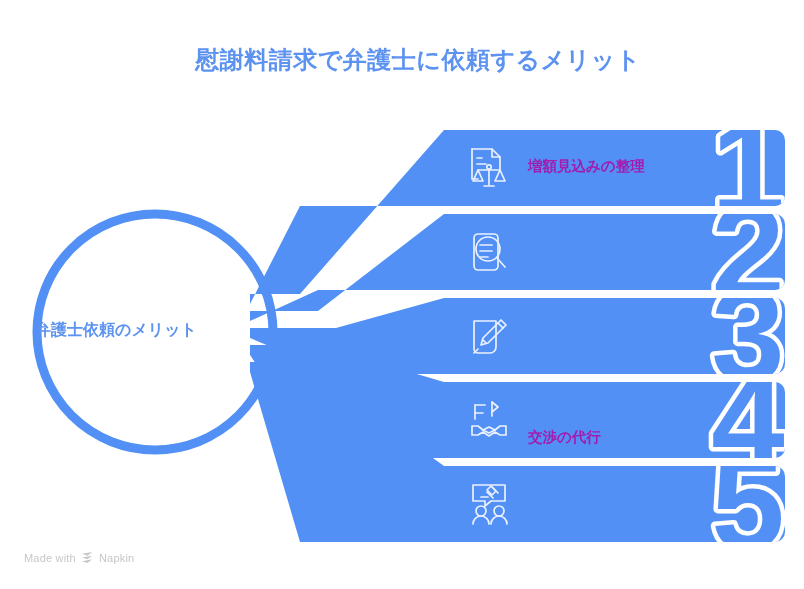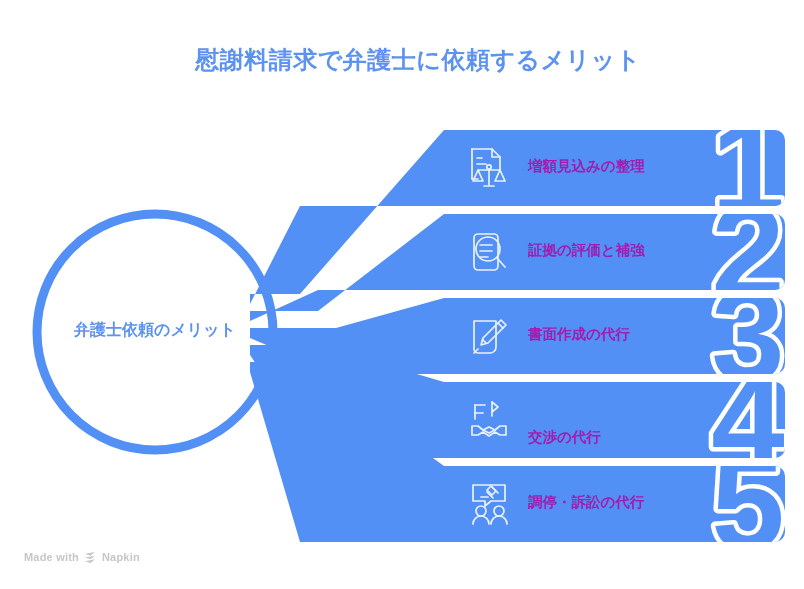--- a/index.html
+++ b/index.html
@@ -16,43 +16,42 @@
     position:absolute;left:16px;top:44px;width:804px;
     text-align:center;
     font-size:24px;font-weight:bold;
     color:#5C92F0;letter-spacing:.5px;
     white-space:nowrap;
   }
 
   .hub-label{
     position:absolute;
     left:35px;top:320px;width:240px;
-    text-align:center;
     font-size:16px;font-weight:bold;
     color:#5C92F0;
     white-space:nowrap;
   }
 
   .row-label{
     position:absolute;
     font-size:14.5px;font-weight:bold;
     color:#a21caf;
     white-space:nowrap;
     left:528px;
   }
 
   .icon-box{
     position:absolute;left:462px;width:54px;height:54px;
   }
   .icon-box svg{display:block;width:54px;height:54px;}
 
   .watermark{
     position:absolute;left:24px;top:551px;
-    display:flex;gap:5px;
-    font-size:11px;color:#C7C7C7;font-weight:bold;
+    display:flex;align-items:center;gap:5px;
+    font-size:11px;color:#C7C7C7;font-weight:normal;
     letter-spacing:.2px;
   }
   .wm-mark{display:block;width:13px;height:13px;}
 </style>
 </head>
 <body>
 
 <div id="stage">
 
   <svg id="art" viewBox="0 0 804 589">
@@ -141,32 +140,30 @@
   <div class="icon-box" style="top:225px">
     <svg viewBox="0 0 54 54" fill="none" stroke="#EAF1FE" stroke-width="1.7" stroke-linecap="round" stroke-linejoin="round">
       <path d="M12 13 a4 4 0 0 1 4-4 h16 a4 4 0 0 1 4 4 v28 a4 4 0 0 1 -4 4 H16 a4 4 0 0 1 -4-4 z"></path>
       <path d="M18 20 h12"></path>
         <path d="M18 26 h12"></path>
         <path d="M18 32 h8"></path>
       <circle cx="26" cy="24" r="12"></circle>
       <path d="M35 33 l8 9"></path>
     </svg>
   </div>
-  <div class="row-label" style="top:241px">証拠の評価と補強</div>
 
   <div class="icon-box" style="top:309px">
     <svg viewBox="0 0 54 54" fill="none" stroke="#EAF1FE" stroke-width="1.7" stroke-linecap="round" stroke-linejoin="round">
       <path d="M12 12 h22 v26 a6 6 0 0 1 -6 6 H16 a4 4 0 0 1 -4-4 z"></path>
       <path d="M12 44 l4-4"></path>
       <path d="M39 11 l5 5 -18 18 -7 2 2-7 z"></path>
       <path d="M36 14 l5 5"></path>
       <path d="M21 31 l3 3"></path>
     </svg>
   </div>
-  <div class="row-label" style="top:325px">書面作成の代行</div>
 
   <div class="icon-box" style="top:393px">
     <svg viewBox="0 0 54 54" fill="none" stroke="#EAF1FE" stroke-width="1.7" stroke-linecap="round" stroke-linejoin="round">
       <path d="M13 12 h10"></path>
         <path d="M13 20 h8"></path>
       <path d="M30 9 v14"></path>
         <path d="M30 9 l6 5 -6 5"></path>
       <path d="M13 12 v14"></path>
       <path d="M10 33 h6 l5 4 6-3 6 3 5-4 h6 v9 h-6 l-5-3 -6 4 -6-4 -5 3 h-6 z"></path>
       <path d="M21 37 l6 3 6-3"></path>
@@ -180,21 +177,20 @@
       <path d="M30 10 l6 6"></path>
       <path d="M25 15 l6 6"></path>
       <path d="M29 9 l5 5 -4 4 -5-5 z"></path>
       <path d="M19 20 h7"></path>
       <circle cx="19" cy="34" r="5"></circle>
       <path d="M11 47 a8 8 0 0 1 16 0"></path>
       <circle cx="37" cy="34" r="5"></circle>
       <path d="M29 47 a8 8 0 0 1 16 0"></path>
     </svg>
   </div>
-  <div class="row-label" style="top:493px">調停・訴訟の代行</div>
 
   <div class="watermark">
     <span>Made with</span>
     <svg class="wm-mark" viewBox="0 0 14 14">
       <path d="M1 3 L12 1 L7 5 Z" fill="#C7C7C7"></path>
       <path d="M1 7 L12 5 L7 9 Z" fill="#C7C7C7"></path>
       <path d="M1 11 L12 9 L7 13 Z" fill="#C7C7C7"></path>
     </svg>
     <span>Napkin</span>
   </div>

